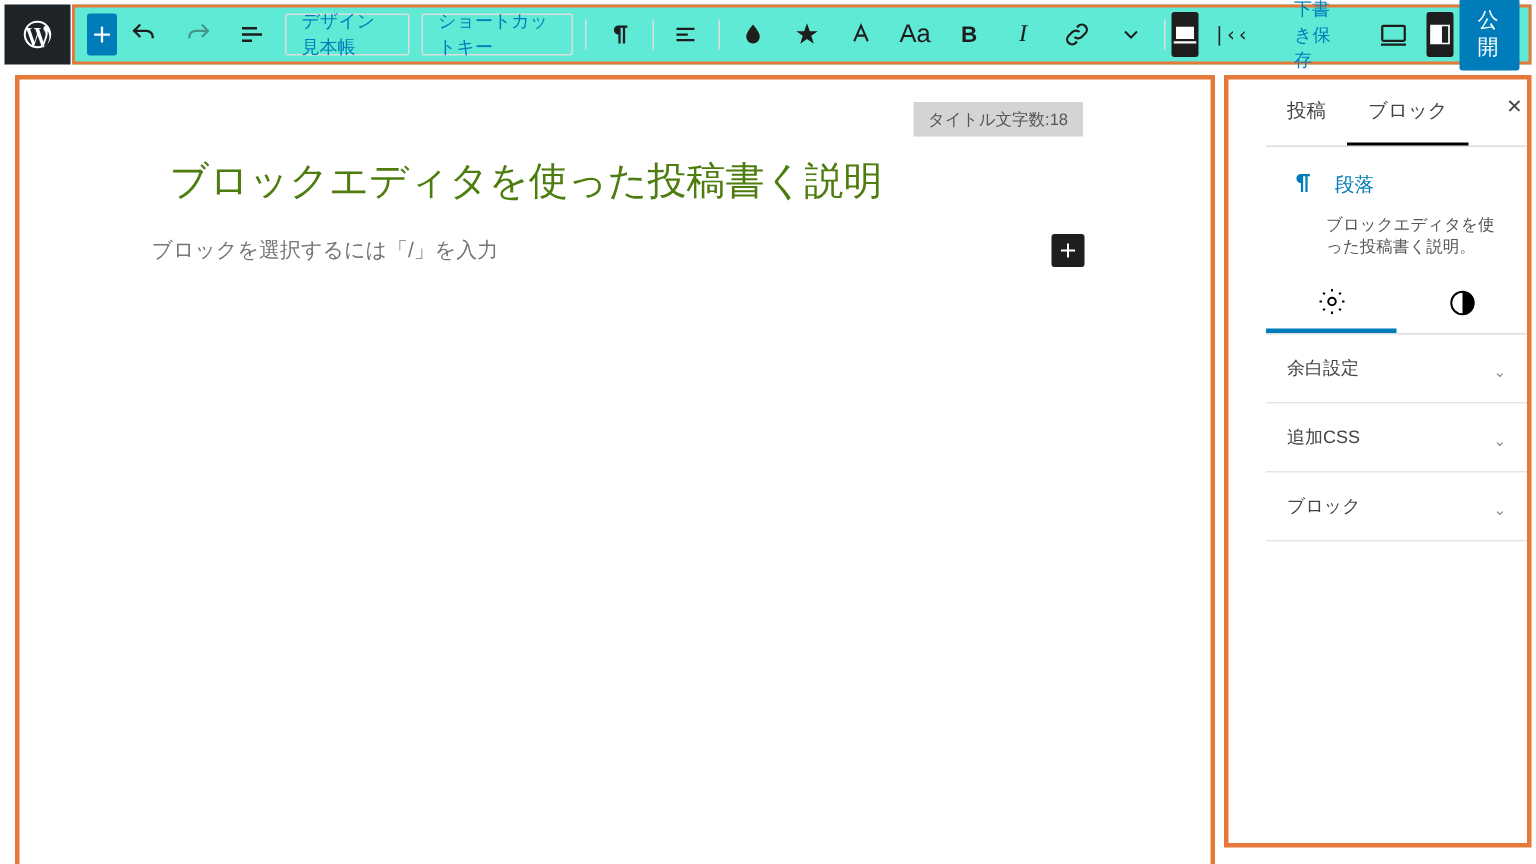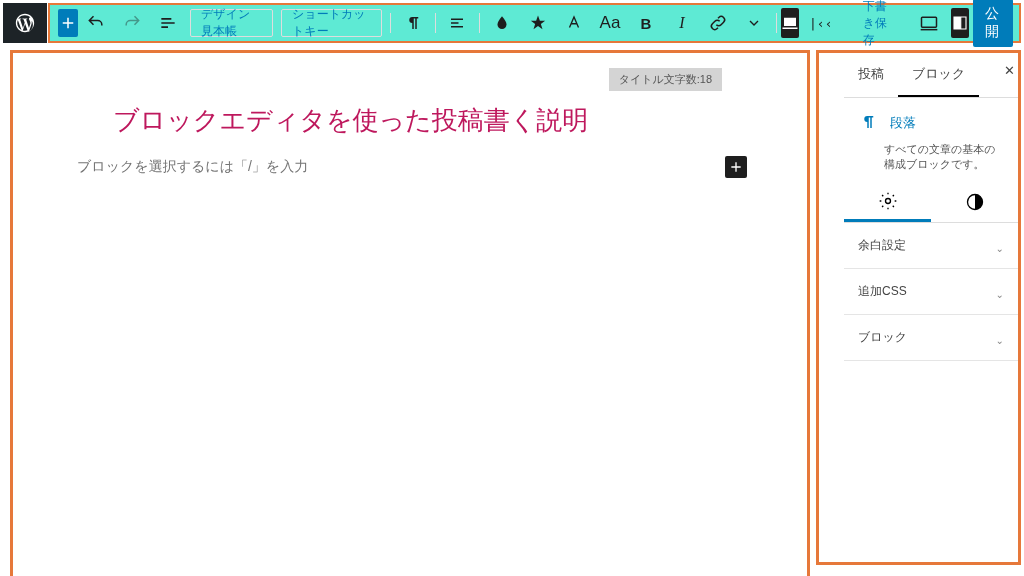--- a/index.html
+++ b/index.html
@@ -15,22 +15,22 @@
     .tb-link { color: #007cba; padding: 0 10px; font-size: 12px; cursor: pointer; }
     .tb-link.boxed { border: 1px solid #ddd; height: 28px; display: flex; align-items: center; border-radius: 2px; margin: 0 4px; }
     .tb-sep { width: 1px; height: 20px; background: #ddd; margin: 0 4px; }
     
     .tb-right { margin-left: auto; display: flex; align-items: center; gap: 4px; padding-right: 6px; }
     .dark-btn { background: #1e1e1e; color: #fff; width: 30px; height: 30px; display: flex; align-items: center; justify-content: center; border-radius: 2px; }
     .publish-btn { background: #007cba; color: #fff; padding: 6px 12px; border-radius: 2px; font-size: 14px; }
     
     .editor-area { position: absolute; top: 50px; left: 10px; width: 800px; height: 553px; border: 3px solid #e6783a; padding: 20px 0; }
     .title-count { position: absolute; top: 15px; right: 85px; background: #d4d4d4; color: #555; font-size: 11px; padding: 4px 10px; }
-    .post-title { font-size: 26px; color: #be185d; font-weight: 400; margin: 30px 100px 20px; }
-    .block-prompt { color: #757575; font-size: 14px; margin: 15px 64px; position: relative; }
+    .post-title { font-size: 26px; color: #4d7c0f; font-weight: 400; margin: 30px 100px 20px; }
+    .block-prompt { color: #757575; font-size: 14px; margin: 15px 88px; position: relative; }
     .block-add { position: absolute; right: -4px; top: -2px; width: 22px; height: 22px; background: #1e1e1e; color: #fff; display: flex; align-items: center; justify-content: center; border-radius: 2px; font-size: 16px; }
     
     .sidebar { position: absolute; top: 50px; right: 3px; width: 205px; height: 515px; border: 3px solid #e6783a; background: #fff; padding-left: 25px; }
     .sb-tabs { display: flex; border-bottom: 1px solid #ddd; position: relative; }
     .sb-tab { padding: 12px 14px; font-size: 13px; color: #444; cursor: pointer; }
     .sb-tab.active { border-bottom: 2px solid #000000; font-weight: 500; }
     .sb-close { position: absolute; right: 3px; top: 10px; font-size: 13px; cursor: pointer; color: #444; }
     
     .sb-block-info { padding: 14px 14px 10px; }
     .sb-block-head { display: flex; align-items: flex-end; gap: 12px; color: #007cba; font-size: 13px; }
@@ -166,21 +166,21 @@
   </div>
   <div class="sb-block-info">
     <div class="sb-block-head">
       <span class="icn">
         <svg width="18" height="18" viewBox="0 0 24 24" fill="currentColor">
             <path d="M9 4h10v2h-2v14h-2V6h-2v14h-2V12a4 4 0 010-8z"></path>
           </svg>
       </span>
       <span>段落</span>
     </div>
-    <div class="sb-block-desc">すべての文章の基本の構成ブロックです。</div>
+    <div class="sb-block-desc">ブロックエディタを使った投稿書く説明。</div>
   </div>
   <div class="sb-subtabs">
     <div class="sb-subtab active">
       <svg width="20" height="20" viewBox="0 0 24 24" fill="none" stroke="currentColor" stroke-width="1.6">
           <circle cx="12" cy="12" r="3"></circle>
           <path d="M12 2v2M12 20v2M4.9 4.9l1.4 1.4M17.7 17.7l1.4 1.4M2 12h2M20 12h2M4.9 19.1l1.4-1.4M17.7 6.3l1.4-1.4"></path>
         </svg>
     </div>
     <div class="sb-subtab">
       <svg width="20" height="20" viewBox="0 0 24 24">

